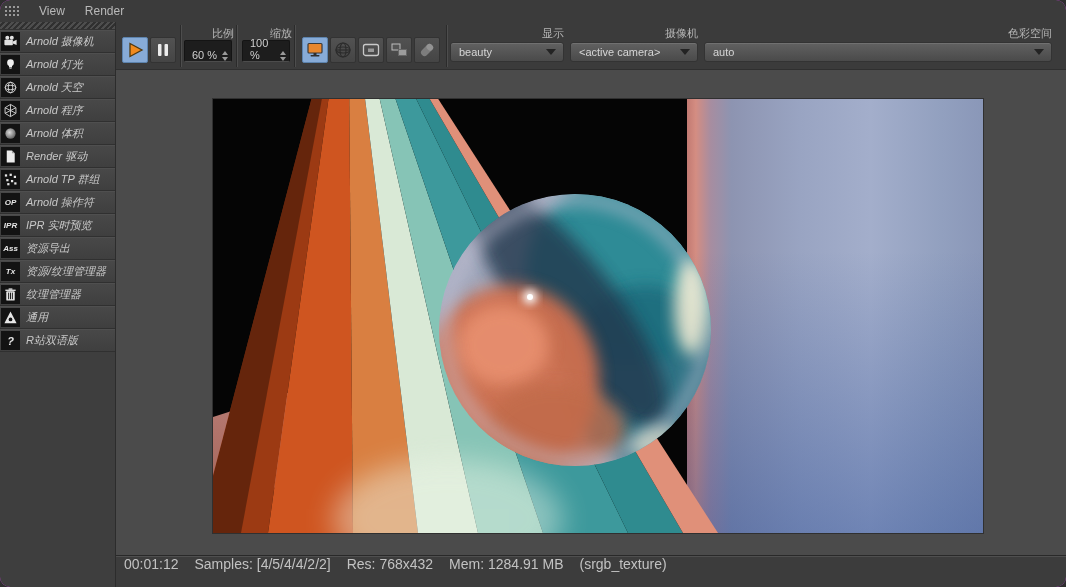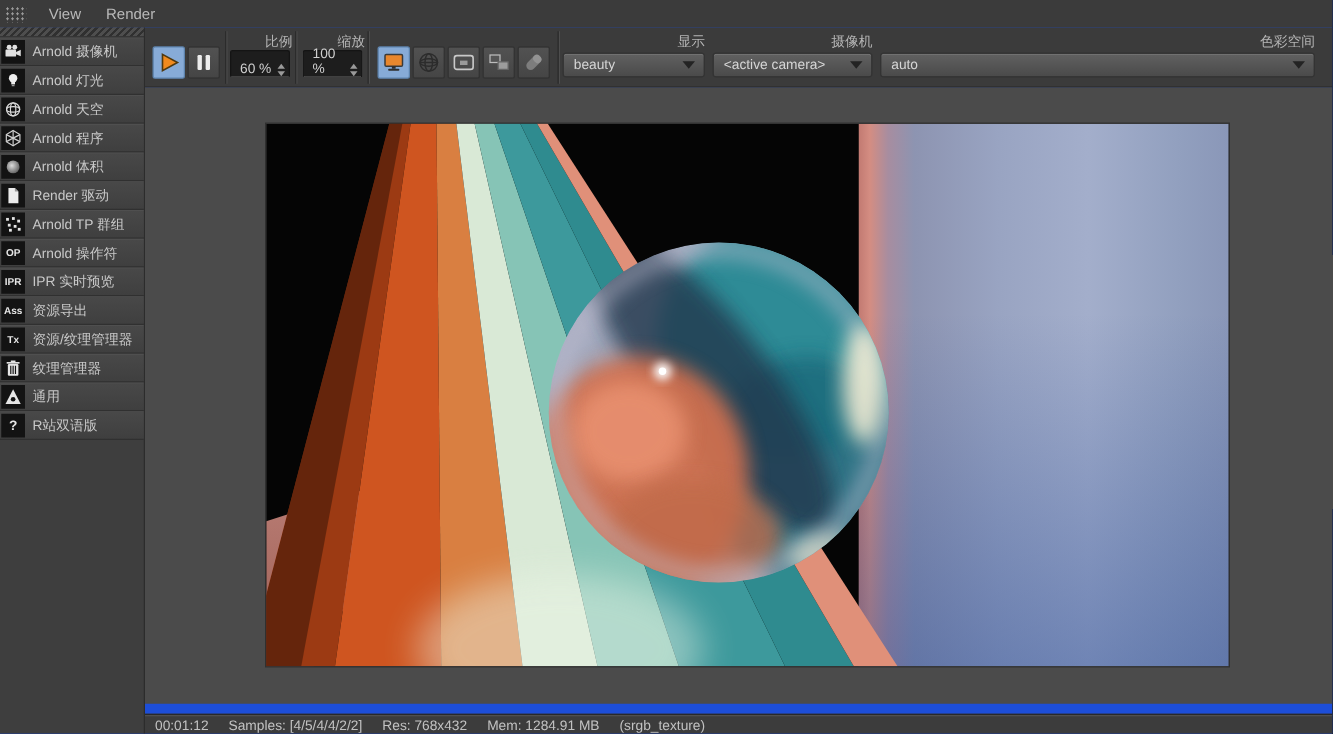--- a/index.html
+++ b/index.html
@@ -1,20 +1,20 @@
 <!DOCTYPE html>
 <html><head>
 <meta charset="utf-8">
 <style>
   * { margin:0; padding:0; box-sizing:border-box; }
   html,body { background:#2e2e2e; }
   body { font-family:"Liberation Sans","DejaVu Sans",sans-serif; }
   .window {
     position:relative; width:1066px; height:587px; overflow:hidden;
-    background:#1d4ed8; color:#c5c5c5; font-size:11px;
+    background:#d946ef; color:#c5c5c5; font-size:11px;border-radius:10px;
   }
   
   .menubar {
     position:absolute; left:0; top:0; width:1066px; height:22px;
     background:#3b3b3b; display:flex; align-items:center;
   }
   .grip {
     width:17px; height:13px; margin-left:4px; margin-right:8px;
     background-image:radial-gradient(#9a9a9a 0.8px, transparent 1px);
     background-size:4px 4px;
@@ -28,20 +28,21 @@
   .hatch {
     height:8px; width:100%;
     background:repeating-linear-gradient(135deg,#4e4e4e 0 2px,#303030 2px 4px);
     border-bottom:1px solid #333;
   }
   .sb-item {
     height:23px; display:flex; align-items:center;
     background:linear-gradient(#484848,#3f3f3f);
     border-bottom:1px solid #303030; border-top:1px solid #4f4f4f;
     cursor:pointer;
+    font-style:italic;
   }
   .sb-icon {
     width:19px; height:19px; min-width:19px; margin-left:1px; margin-right:6px;
     background:#131313; display:flex; align-items:center; justify-content:center;
     color:#e6e6e6; overflow:hidden;
   }
   .sb-icon.txt { font-size:8px; font-weight:bold; letter-spacing:0; }
   .sb-label { color:#c8c8c8; font-size:11px; white-space:nowrap; }
   
   .main { position:absolute; left:116px; top:22px; right:0; bottom:0; }
@@ -91,24 +92,24 @@
   .viewport {
     position:absolute; left:0; right:0; top:48px; bottom:24px;
     background:#4b4b4b;
   }
   .render-image {
     position:absolute; left:97px; top:29px; width:770px; height:434px;
     outline:1px solid rgba(0,0,0,.35); cursor:crosshair;
   }
   
   .statusbar {
-    position:absolute; left:0; right:0; bottom:0; height:16px;
+    position:absolute; left:0; right:0; bottom:0; height:32px;
     background:#3c3c3c; border-top:1px solid #292929;
     box-shadow:inset 0 1px 0 #4f4f4f;
-    display:flex; align-items:flex-end; color:#c2c2c2; font-size:11px;
+    display:flex; align-items:flex-start; color:#c2c2c2; font-size:14px;
   }
   .statusbar span { margin-left:8px; white-space:nowrap; }
   .statusbar span + span { margin-left:16px; }
 </style>
 </head>
 <body>
 
 <div class="window">
 
   <div class="menubar">

